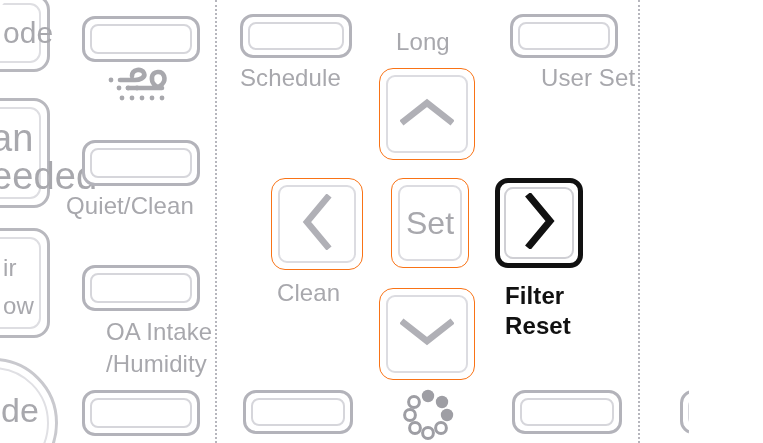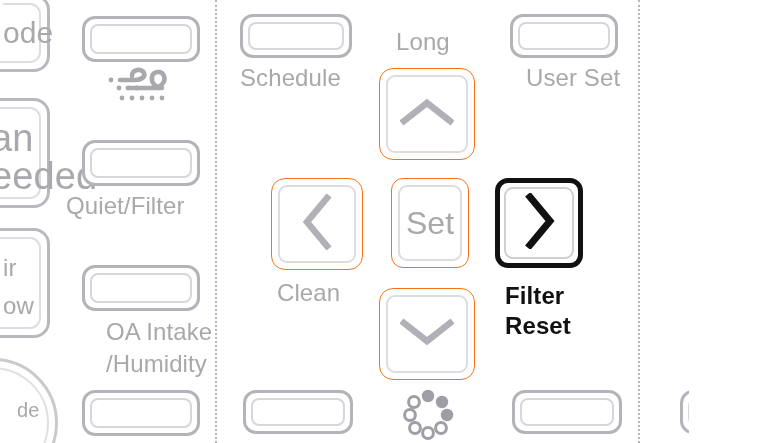--- a/index.html
+++ b/index.html
@@ -154,41 +154,41 @@
 eeded</span>
   </div>
 
   <div class="edgekey" style="left:-58px;top:228px;width:108px;height:110px;">
     <span class="inner"></span>
     <span class="label" style="left:58px;top:18px;font-size:24px;line-height:38px;">ir
 ow</span>
   </div>
 
   <div class="oval" style="left:-72px;top:358px;width:130px;height:130px;"></div>
-  <span class="label" style="left:1px;top:397px;font-size:20px;padding-left:16px;">de</span>
+  <span class="label" style="left:1px;top:397px;font-size:34px;">de</span>
 
   <div class="pill" style="left:82px;top:16px;width:118px;height:46px;"></div>
   <div class="wind" style="left:104px;top:62px;">
     <svg width="76" height="46" viewBox="0 0 76 46" fill="none">
       <path d="M28 14 C28 7, 38 6, 40 11 C42 16, 35 18, 31 18 L16 18" stroke="#a8a8ad" stroke-width="4.6" stroke-linecap="round" fill="none"></path>
       <path d="M48 26 C57 26, 62 20, 60 14 C58 8, 49 9, 48 15 C47 21, 52 26, 58 26 L24 26" stroke="#a8a8ad" stroke-width="4.6" stroke-linecap="round" stroke-linejoin="round" fill="none"></path>
       <circle cx="7" cy="18" r="2.4" fill="#a8a8ad"></circle>
       <circle cx="15" cy="26" r="2.4" fill="#a8a8ad"></circle>
       <circle cx="24" cy="26" r="2.4" fill="#a8a8ad"></circle>
       <circle cx="33" cy="26" r="2.4" fill="#a8a8ad"></circle>
       <circle cx="18" cy="36" r="2.4" fill="#a8a8ad"></circle>
       <circle cx="28" cy="36" r="2.4" fill="#a8a8ad"></circle>
       <circle cx="38" cy="36" r="2.4" fill="#a8a8ad"></circle>
       <circle cx="48" cy="36" r="2.4" fill="#a8a8ad"></circle>
       <circle cx="58" cy="36" r="2.4" fill="#a8a8ad"></circle>
     </svg>
   </div>
 
   <div class="pill" style="left:82px;top:140px;width:118px;height:46px;"></div>
-  <span class="label" style="left:66px;top:192px;">Quiet/Filter</span>
+  <span class="label" style="left:66px;top:192px;">Quiet/Clean</span>
 
   <div class="pill" style="left:82px;top:265px;width:118px;height:46px;"></div>
   <span class="label" style="left:70px;top:316px;line-height:32px;margin-left:36px;">OA Intake
 /Humidity</span>
 
   <div class="pill" style="left:82px;top:390px;width:118px;height:46px;"></div>
 
   <div class="pill" style="left:240px;top:14px;width:112px;height:44px;"></div>
   <span class="label" style="left:396px;top:28px;">Long</span>
 
@@ -249,21 +249,21 @@
       <circle cx="28" cy="45" r="5.4" fill="#ffffff" stroke="#9e9ea4" stroke-width="3"></circle>
       <circle cx="15" cy="40" r="5.4" fill="#ffffff" stroke="#9e9ea4" stroke-width="3"></circle>
       <circle cx="10" cy="27" r="5.4" fill="#ffffff" stroke="#9e9ea4" stroke-width="3"></circle>
       <circle cx="14" cy="14" r="5.4" fill="#ffffff" stroke="#9e9ea4" stroke-width="3"></circle>
     </svg>
   </div>
 
   <div class="pill" style="left:512px;top:390px;width:110px;height:44px;"></div>
 
   <div class="pill" style="left:510px;top:14px;width:108px;height:44px;"></div>
-  <span class="label" style="left:526px;top:64px;">User Set</span>
+  <span class="label" style="left:541px;top:64px;">User Set</span>
 
   <div class="edgekey" style="left:734px;top:-18px;width:108px;height:96px;">
     <span class="inner"></span>
   </div>
 
   <div class="edgekey" style="left:734px;top:110px;width:108px;height:102px;">
     <span class="inner"></span>
     <span class="label" style="left:12px;top:30px;font-size:32px;">M</span>
   </div>
 

